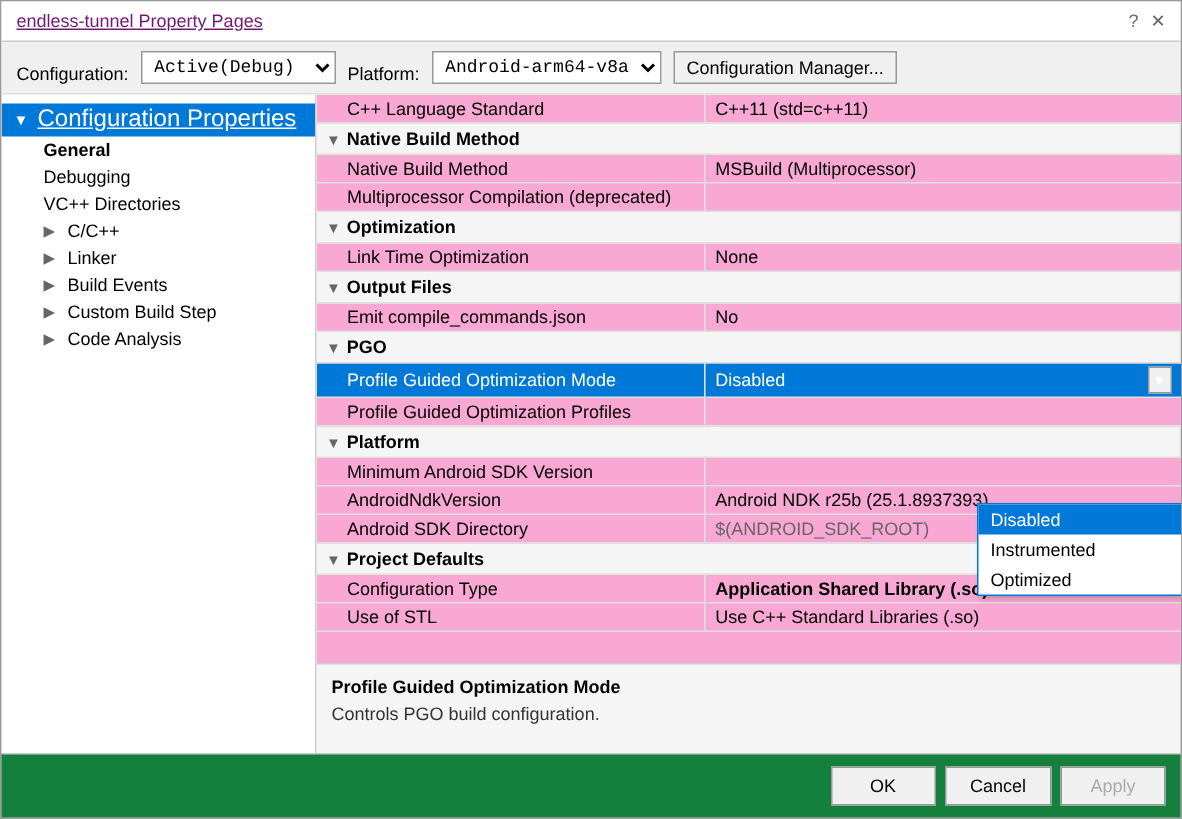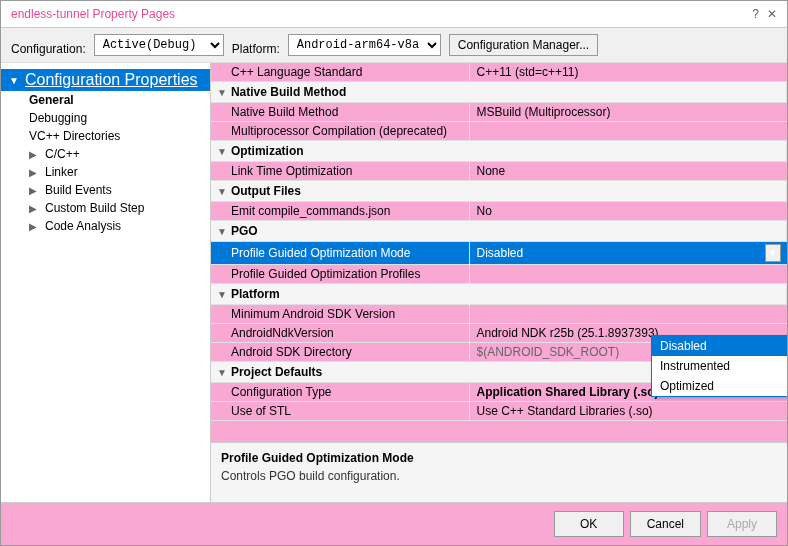--- a/index.html
+++ b/index.html
@@ -1,20 +1,20 @@
 <!DOCTYPE html>
 <html><head>
   <meta charset="utf-8">
   <style>
     * { box-sizing: border-box; margin: 0; padding: 0; }
     body { font-family: 'Segoe UI', Tahoma, Geneva, Verdana, sans-serif; font-size: 12px; background: #f0f0f0; }
 
     .window { width: 788px; height: 546px; background: #f0f0f0; border: 1px solid #999; display: flex; flex-direction: column; }
     .title-bar { background: #fff; padding: 6px 10px; display: flex; align-items: center; justify-content: space-between; border-bottom: 1px solid #ccc; }
-    .title-text { font-size: 12px; color: #ec4899; }
+    .title-text { font-size: 12px; color: #701a75; text-decoration: underline; }
     .title-controls { display: flex; gap: 8px; color: #666; font-size: 12px; }
     .title-controls span { cursor: pointer; }
 
     .config-row { display: flex; align-items: flex-end; gap: 8px; padding: 6px 10px; background: #f0f0f0; border-bottom: 1px solid #ddd; }
     .config-select { height: 22px; font-size: 12px; border: 1px solid #999; background: white; padding: 0 4px; min-width: 130px; font-family: Liberation Mono, monospace; }
     .config-button { height: 22px; font-size: 12px; border: 1px solid #999; background: #f0f0f0; padding: 0 8px; cursor: pointer; }
 
     .main-content { display: flex; flex: 1; overflow: hidden; }
 
     
@@ -52,21 +52,21 @@
     .inline-select-wrapper { display: flex; align-items: center; width: 100%; }
     .inline-select-value { flex: 1; }
     .inline-select-btn { width: 16px; height: 18px; background: #f0f0f0; border: 1px solid #999; display: flex; align-items: center; justify-content: center; font-size: 9px; cursor: pointer; }
 
     
     .desc-panel { background: #f5f5f5; border-top: 1px solid #ccc; padding: 8px 10px; min-height: 60px; }
     .desc-title { font-weight: bold; font-size: 12px; margin-bottom: 4px; }
     .desc-text { font-size: 12px; color: #333; }
 
     
-    .footer { background: #f9a8d4; border-top: 1px solid #ccc; padding: 8px 10px; display: flex; justify-content: flex-end; gap: 6px; }
+    .footer { background: #15803d; border-top: 1px solid #ccc; padding: 8px 10px; display: flex; justify-content: flex-end; gap: 6px; }
     .footer-btn { height: 26px; min-width: 70px; font-size: 12px; border: 1px solid #999; background: #f0f0f0; padding: 0 16px; cursor: pointer; }
     .footer-btn.disabled { color: #aaa; }
 
     .bold-value { font-weight: bold; }
     .italic-value { color: #666; }
   </style>
 </head>
 <body>
 
 <div class="window">

